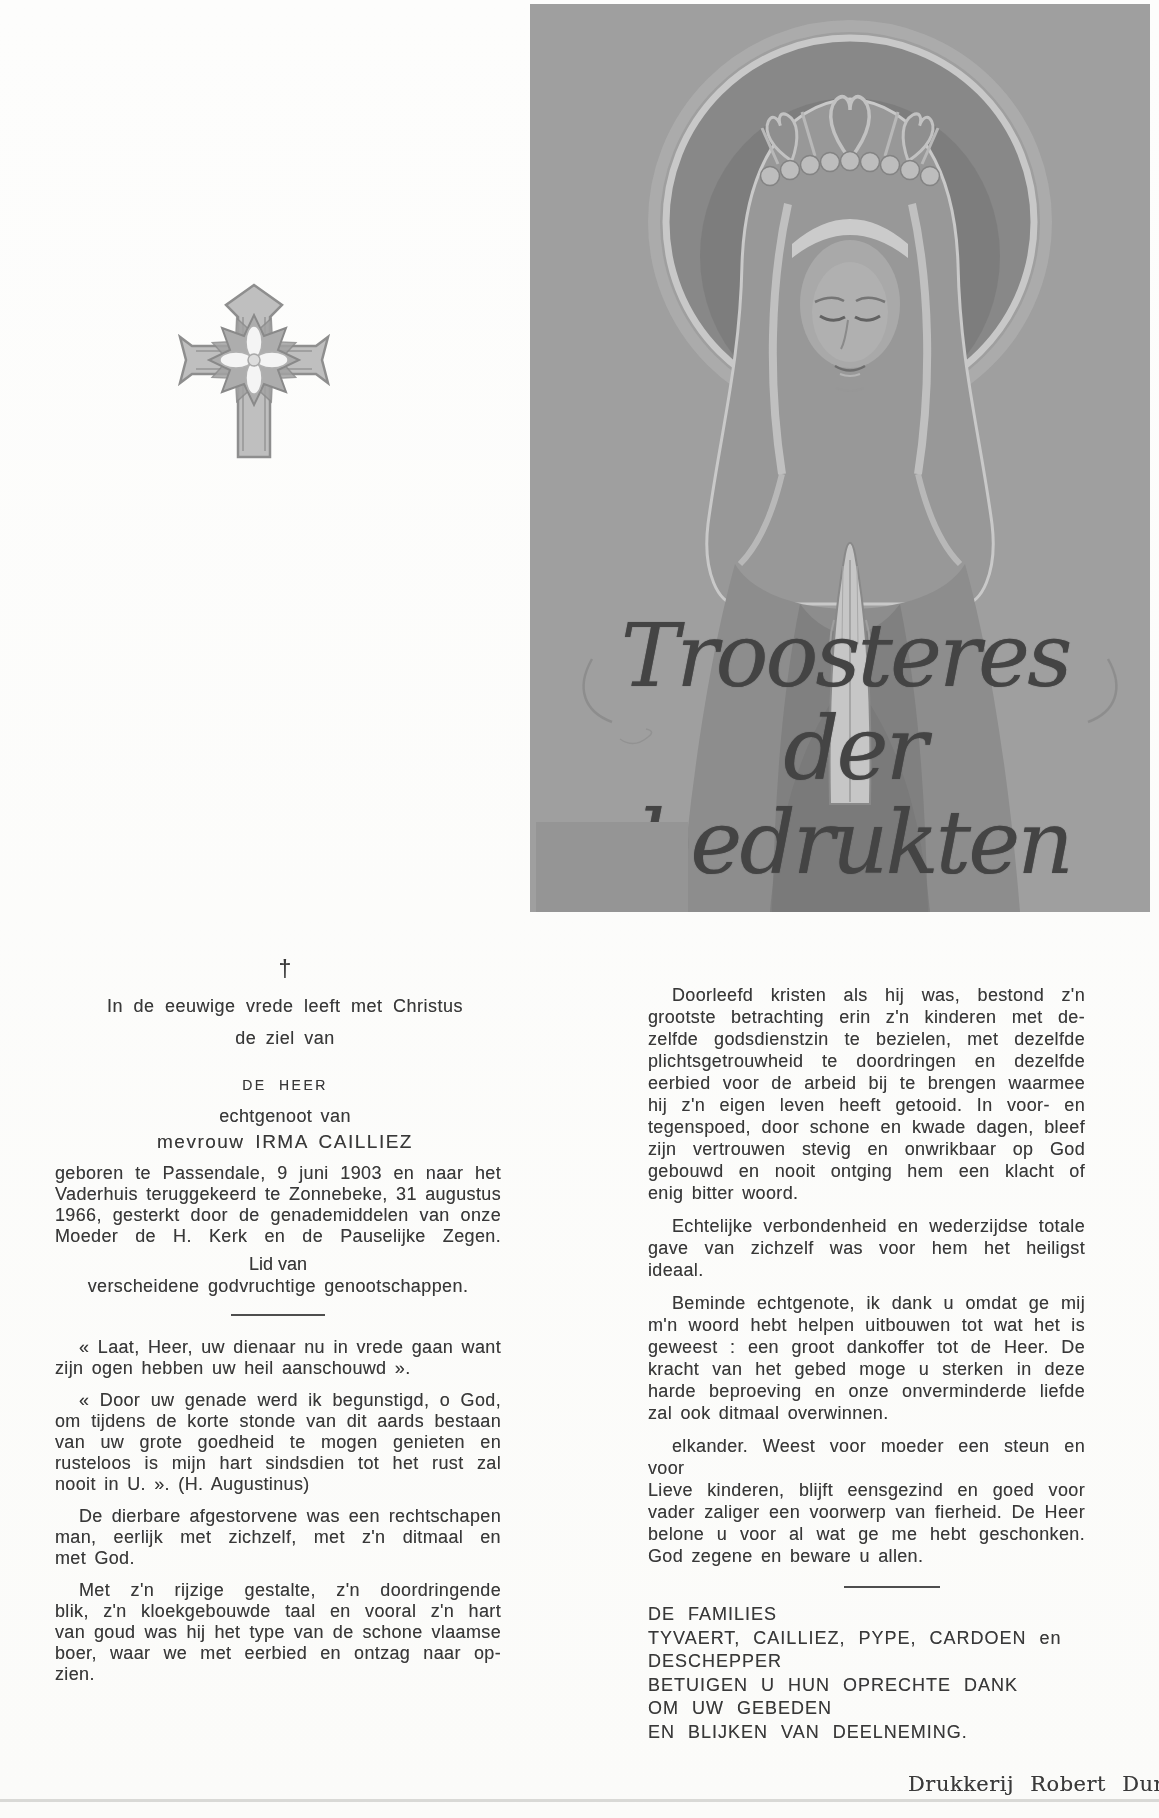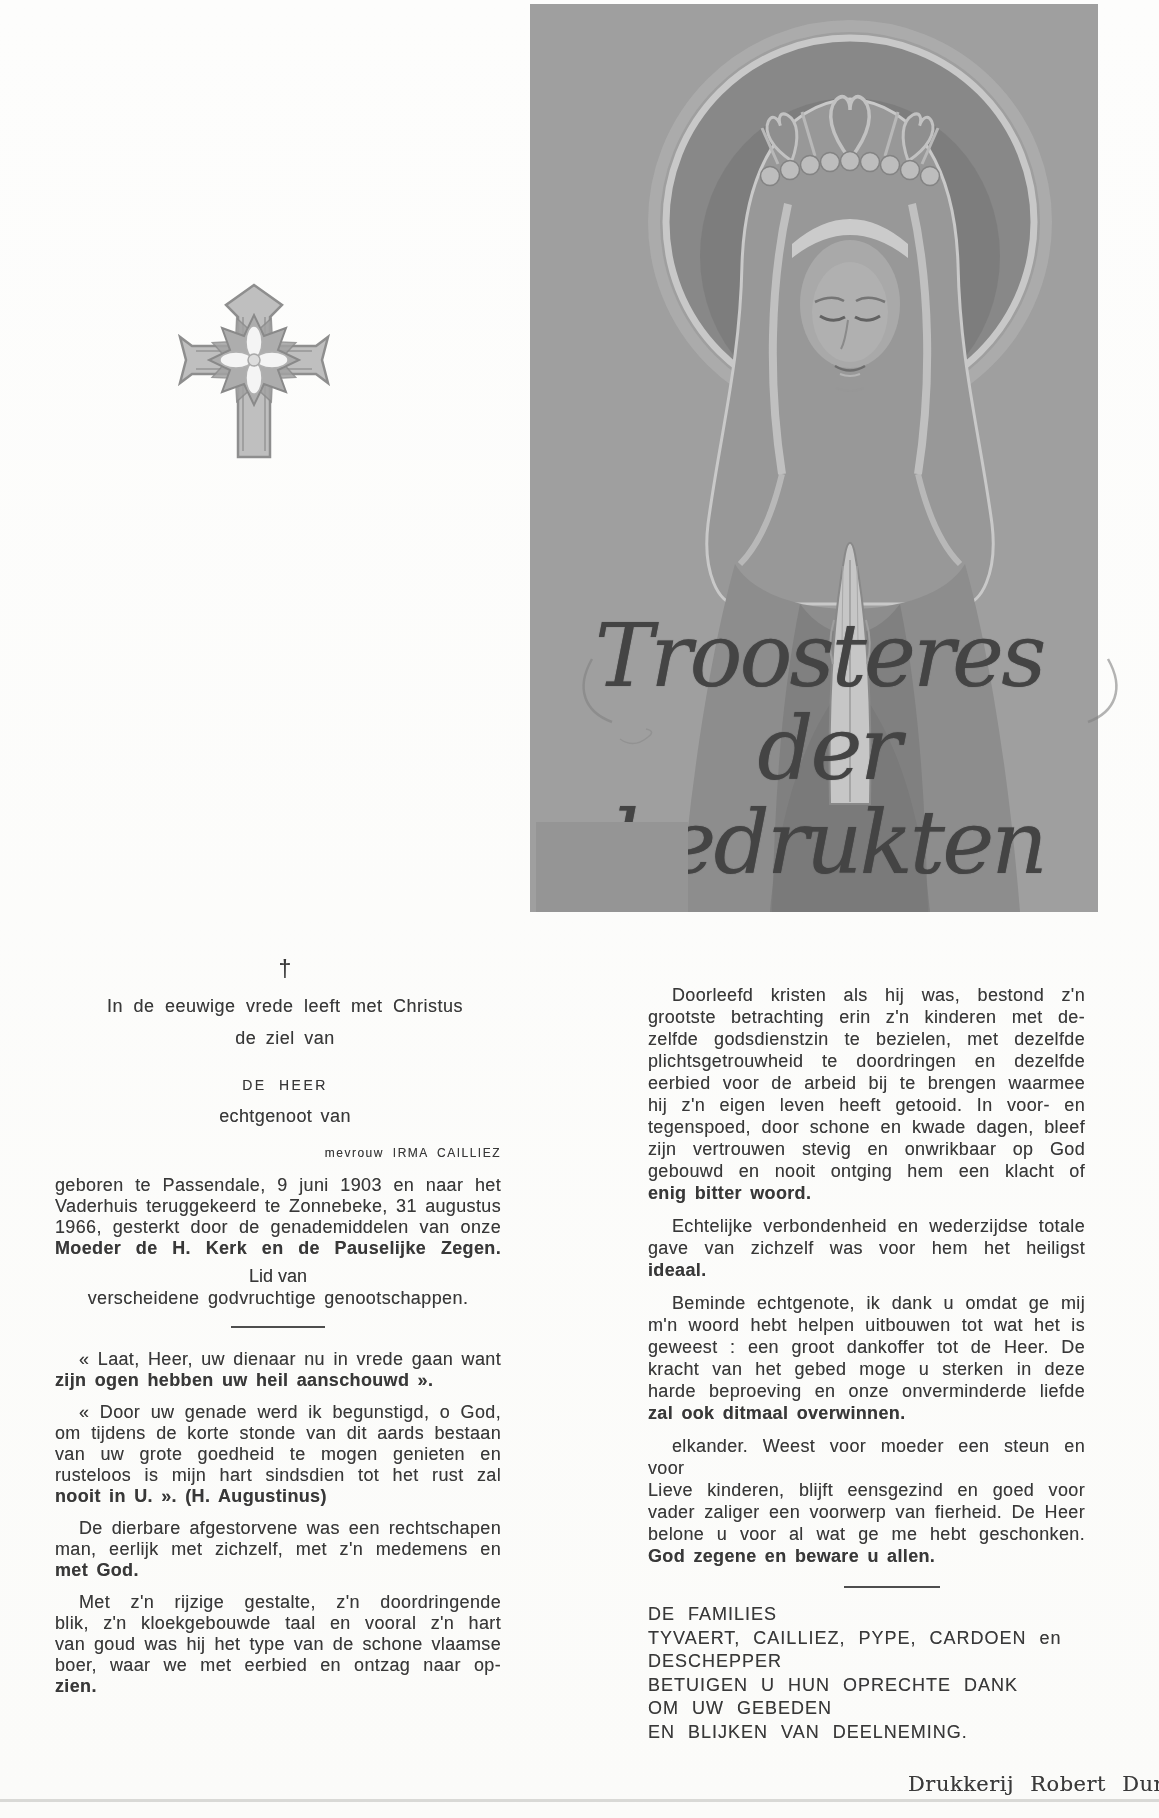--- a/index.html
+++ b/index.html
@@ -4,21 +4,21 @@
 <style>
   html,body { margin:0; padding:0; background:#e9e9e9; }
   .stage {
     position:relative; width:1159px; height:1818px;
     background:linear-gradient(#fdfdfc, #fbfbf9);
     overflow:hidden;
     font-family:"Liberation Sans", sans-serif;
   }
   
   .panel {
-    position:absolute; left:530px; top:4px; width:568px; height:908px;
+    position:absolute; left:530px; top:4px; width:620px; height:908px;
     background:#9f9f9f;
   }
   .inset-block {
     position:absolute; left:6px; top:818px; width:152px; height:90px;
     background:#959595;
   }
   .panel-title {
     position:absolute; left:0; top:608px; width:100%;
     text-align:center;
     font-family:"DejaVu Serif", serif; font-style:italic;
@@ -40,27 +40,27 @@
 
   .c { text-align:center; }
   .center-block { padding-left:14px; }
   .dagger { font-size:23px; line-height:26px; }
   .intro1 { margin-top:14px; word-spacing:5px; letter-spacing:.5px; }
   .intro2 { margin-top:11px; word-spacing:4px; letter-spacing:.5px; }
   .honorific { margin-top:26px; font-size:14px; letter-spacing:2.5px; word-spacing:6px; }
   .name { margin-top:5px; font-size:27px; font-weight:bold; letter-spacing:2px;
           word-spacing:5px; color:#262626; }
   .relation { margin-top:10px; word-spacing:3px; letter-spacing:.4px; }
-  .spouse { margin-top:16px; font-size:12px; letter-spacing:1.5px; word-spacing:4px;text-align:right; }
+  .spouse { margin-top:4px; font-size:19px; letter-spacing:1.5px; word-spacing:4px; }
   .membership1 { margin-top:7px; }
   .membership2 { margin-top:1px; letter-spacing:.4px; word-spacing:3px; }
 
   .jpara { margin-top:11px; word-spacing:3px; letter-spacing:.35px; }
   .jpara .line { text-align:justify; text-align-last:justify; }
-  .jpara .line:last-child { text-align-last:left;font-weight:bold; }
+  .jpara .line:last-child { text-align-last:left; }
   .jpara.all .line:last-child { text-align-last:justify; }
   .jpara .line:first-child { text-indent:24px; }
   .jpara.noindent .line:first-child { text-indent:0; }
 
   .divider { width:94px; border-top:2px solid #4e4e4e; margin:17px auto 0; height:0; }
   .divider-r { width:96px; border-top:2px solid #4e4e4e; margin:19px 0 0 196px; height:0; }
 
   .families { margin-top:15px; line-height:23.5px; letter-spacing:1px; word-spacing:7px; }
   .families .line { text-align:left; }
 
@@ -206,21 +206,21 @@
     <div class="jpara">
         <div class="line">« Door uw genade werd ik begunstigd, o God,</div>
         <div class="line">om tijdens de korte stonde van dit aards bestaan</div>
         <div class="line">van uw grote goedheid te mogen genieten en</div>
         <div class="line">rusteloos is mijn hart sindsdien tot het rust zal</div>
         <div class="line">nooit in U. ». (H. Augustinus)</div>
       </div>
 
     <div class="jpara">
         <div class="line">De dierbare afgestorvene was een rechtschapen</div>
-        <div class="line">man, eerlijk met zichzelf, met z'n medemens en</div>
+        <div class="line">man, eerlijk met zichzelf, met z'n ditmaal en</div>
         <div class="line">met God.</div>
       </div>
 
     <div class="jpara">
         <div class="line">Met z'n rijzige gestalte, z'n doordringende</div>
         <div class="line">blik, z'n kloekgebouwde taal en vooral z'n hart</div>
         <div class="line">van goud was hij het type van de schone vlaamse</div>
         <div class="line">boer, waar we met eerbied en ontzag naar op-</div>
         <div class="line">zien.</div>
       </div>

